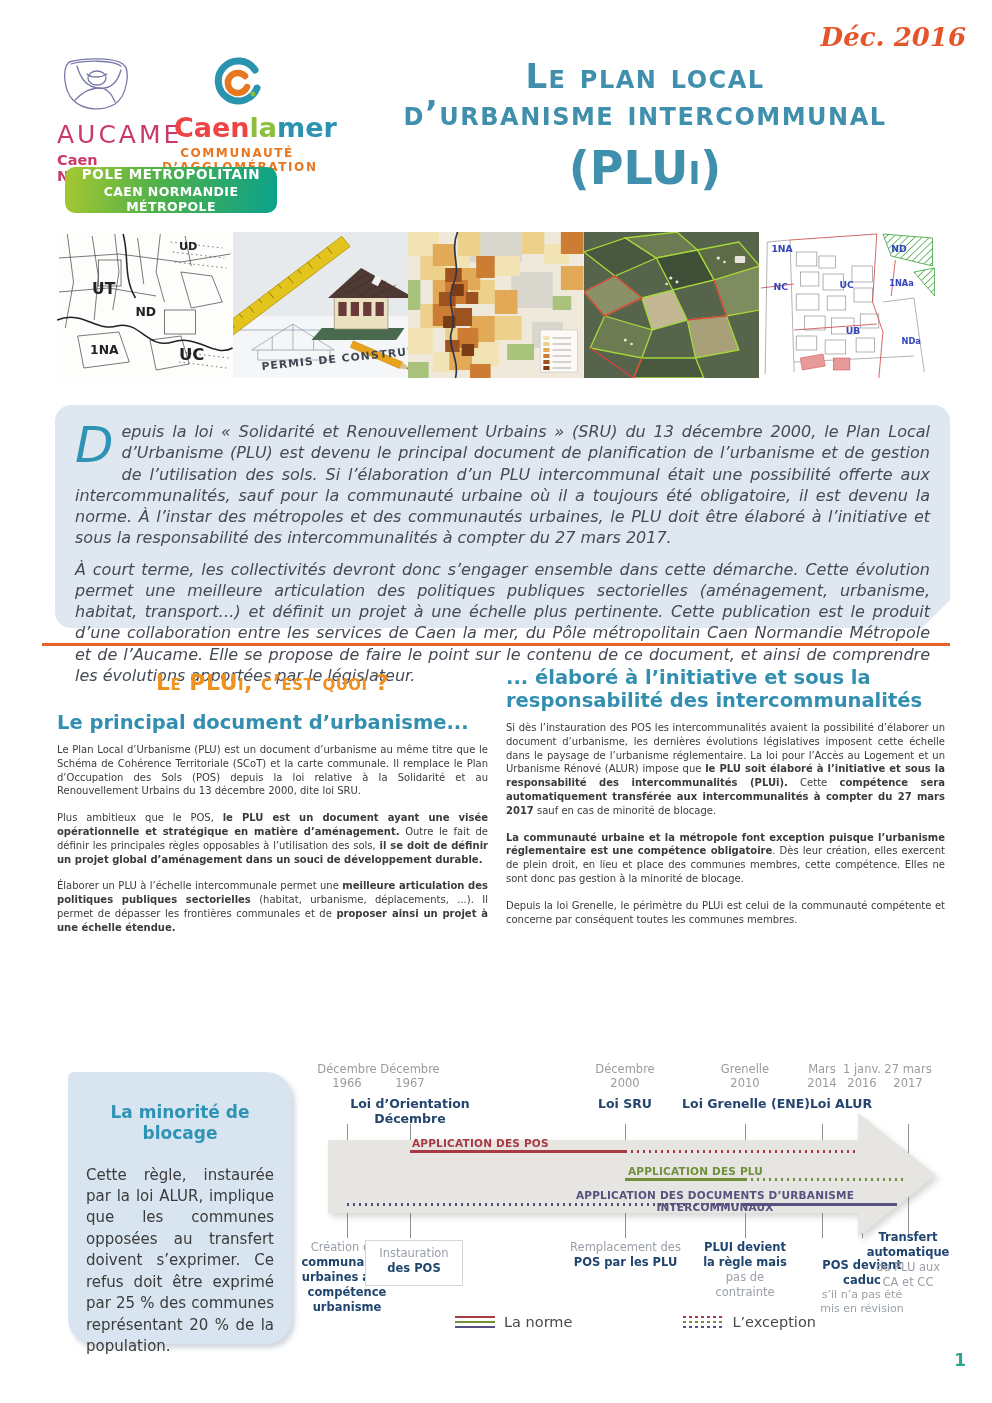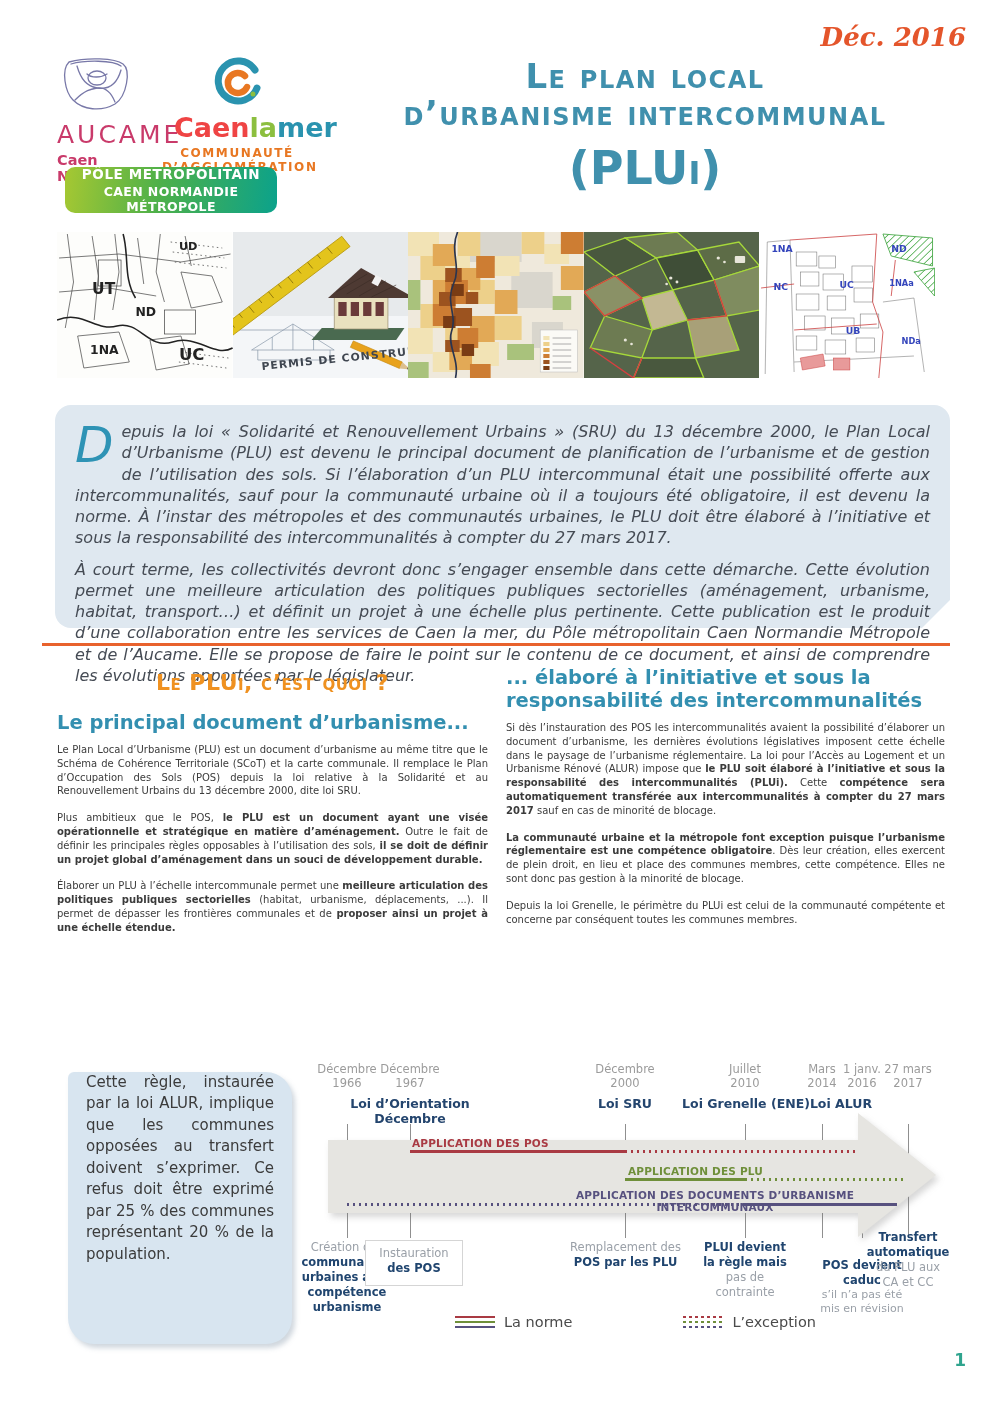--- a/index.html
+++ b/index.html
@@ -414,37 +414,38 @@
       <div class="subhead">... élaboré à l’initiative et sous la responsabilité des intercommunalités</div>
       <p><span>Si dès l’instauration des POS les intercommunalités avaient la possibilité d’élaborer un document d’urbanisme, les dernières évolutions législatives imposent cette échelle dans le paysage de l’urbanisme réglementaire. La loi pour l’Accès au Logement et un Urbanisme Rénové (ALUR) impose que </span><span class="b">le PLU soit élaboré à l’initiative et sous la responsabilité des intercommunalités (PLUi).</span><span> Cette </span><span class="b">compétence sera automatiquement transférée aux intercommunalités à compter du 27 mars 2017</span><span> sauf en cas de minorité de blocage.</span></p>
       <p><span class="b">La communauté urbaine et la métropole font exception puisque l’urbanisme réglementaire est une compétence obligatoire</span><span>. Dès leur création, elles exercent de plein droit, en lieu et place des communes membres, cette compétence. Elles ne sont donc pas gestion à la minorité de blocage.</span></p>
       <p>Depuis la loi Grenelle, le périmètre du PLUi est celui de la communauté compétente et concerne par conséquent toutes les communes membres.</p>
     </div>
   </div>
 
   <div class="bottom">
 
     <div class="minorite">
+      <h3>La minorité de blocage</h3>
       <p>Cette règle, instaurée par la loi ALUR, implique que les communes opposées au transfert doivent s’exprimer. Ce refus doit être exprimé par 25 % des communes représentant 20 % de la population.</p>
     </div>
 
     <div class="tl-date" style="left:347px">
         <div>Décembre</div>
         <div>1966</div>
       </div>
     <div class="tl-date" style="left:410px">
         <div>Décembre</div>
         <div>1967</div>
       </div>
     <div class="tl-date" style="left:625px">
         <div>Décembre</div>
         <div>2000</div>
       </div>
     <div class="tl-date" style="left:745px">
-        <div>Juillet</div>
+        <div>Grenelle</div>
         <div>2010</div>
       </div>
     <div class="tl-date" style="left:822px">
         <div>Mars</div>
         <div>2014</div>
       </div>
     <div class="tl-date" style="left:862px">
         <div>1 janv.</div>
         <div>2016</div>
       </div>

